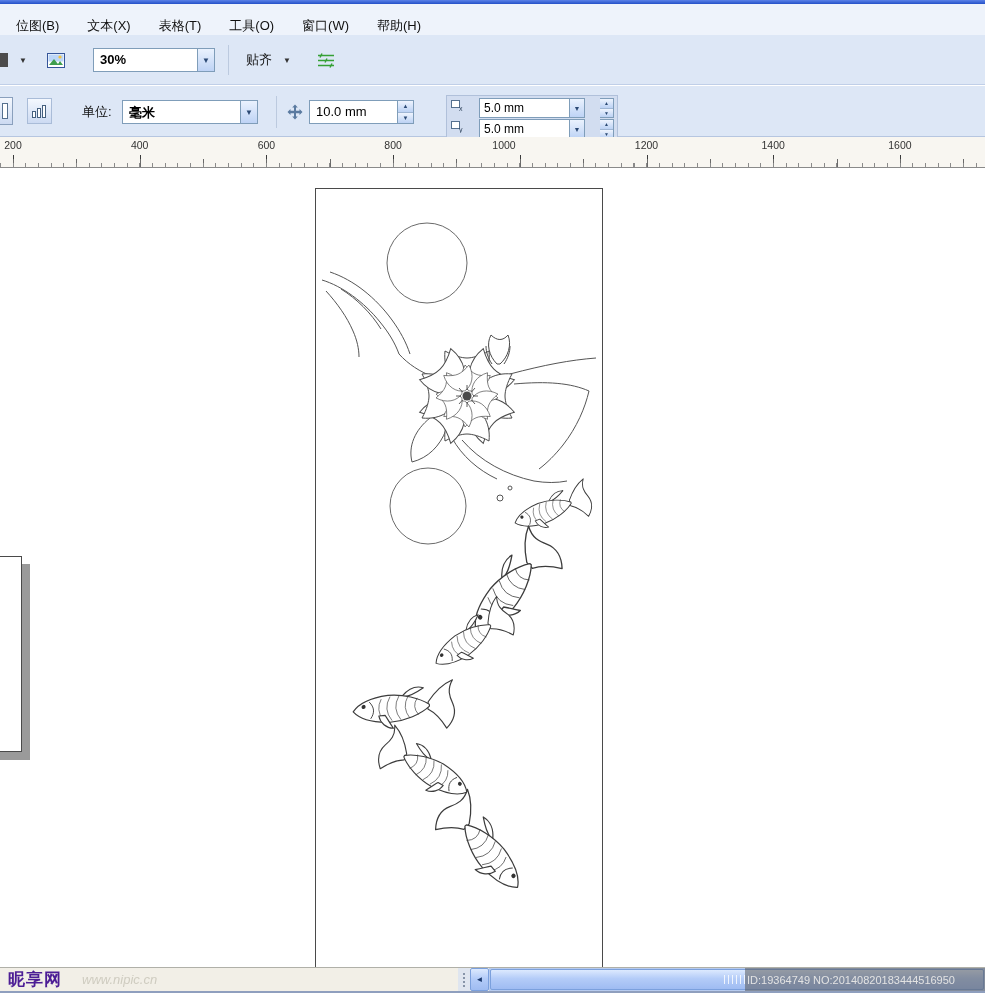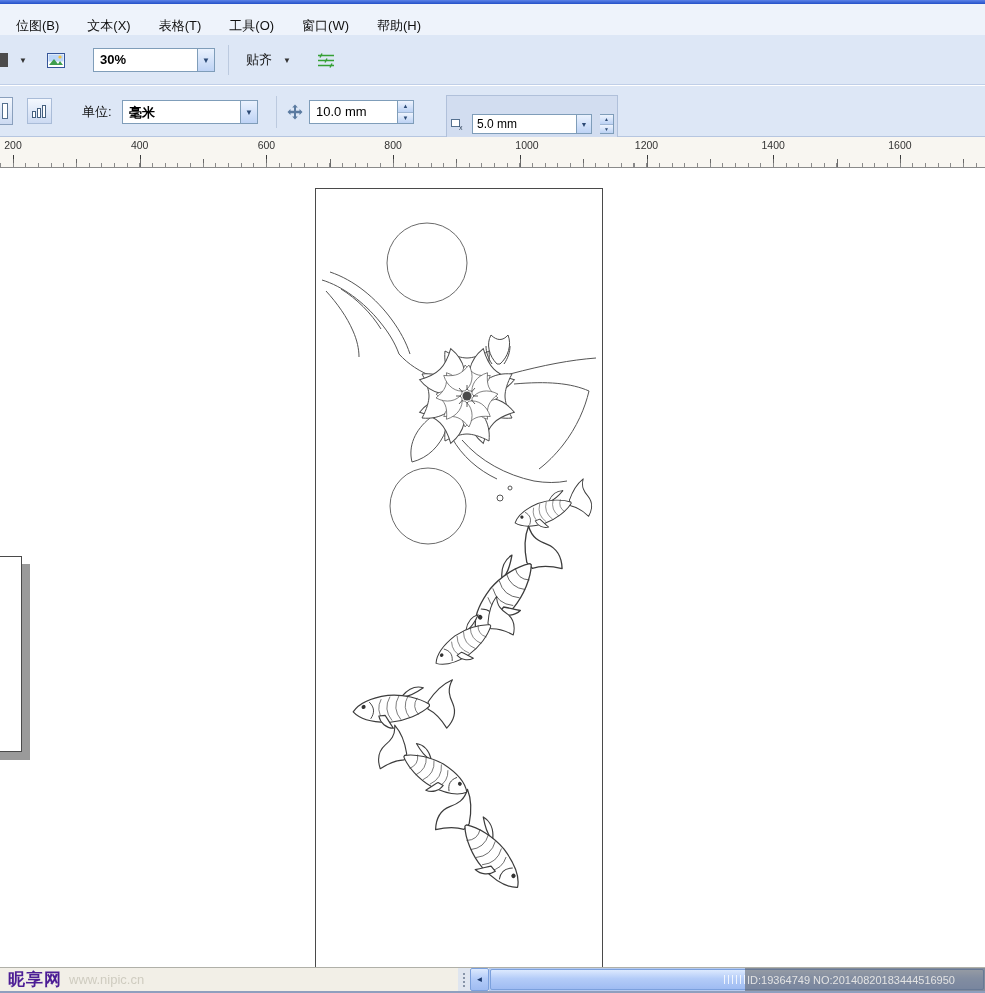--- a/index.html
+++ b/index.html
@@ -54,21 +54,21 @@
   .nudge-icon { left:287px; top:18px; width:16px; height:16px; }
   .nudge-field { left:309px; top:14px; width:89px; height:24px; border:1px solid #7f9db9;
     background:#fff; font-size:13px; padding:3px 6px; }
   .spinner { display:flex; flex-direction:column; border:1px solid #7f9db9; border-left:none; background:#fff; }
   .nudge-spin { left:398px; top:14px; width:16px; height:24px; }
   .spin-btn { flex:1; background:linear-gradient(#eef4fe,#bcd2f4); font-size:6px; color:#2c4a75;
     display:flex; align-items:center; justify-content:center; border-bottom:1px solid #9fb6d4; }
   .spin-btn:last-child { border-bottom:none; }
   .dup-panel { left:446px; top:9px; width:172px; height:48px; background:#d2ddf0;
     border:1px solid #b0c0da; padding:2px 3px; display:flex; flex-direction:column; gap:1px; }
-  .dup-row { display:flex; align-items:center; height:20px; gap:8px;margin-top:16px; }
+  .dup-row { display:flex; height:20px; gap:15px; }
   .dup-icon { width:14px; height:14px; flex:0 0 14px; }
   .dup-field { display:flex; height:20px; flex:1; border:1px solid #7f9db9; background:#fff; }
   .dup-text { flex:1; font-size:12px; padding:2px 4px; }
   .dup-arrow { width:15px; background:linear-gradient(#eaf2fe,#bed3f5); border-left:1px solid #7f9db9;
     font-size:7px; color:#2c4a75; display:flex; align-items:center; justify-content:center; }
   .dup-spin { width:14px; height:20px; }
   .dup-spin .spin-btn { font-size:5px; }
 
   
   .ruler { position:absolute; left:0; top:137px; width:100%; height:31px;
@@ -87,21 +87,21 @@
     background:#ffffff; overflow:hidden; }
   .left-page { position:absolute; left:-40px; top:388px; width:62px; height:196px;
     background:#fff; border:1px solid #4a4a4a; box-shadow:8px 8px 0 #9a9a9a; }
 
   
   .statusbar { position:absolute; left:0; top:967px; width:100%; height:26px;
     display:flex; align-items:stretch; background:#f2efe7; border-top:1px solid #b0b0a8;
     border-bottom:2px solid #8f9fbe; }
   .wm-area { width:458px; display:flex; align-items:center; padding-left:8px; overflow:hidden; }
   .wm-site { font-size:17px; font-weight:bold; color:#4c1d95; letter-spacing:1px; }
-  .wm-url { font-size:13px; color:#cfccc0; margin-left:7px; }
+  .wm-url { font-size:13px; color:#cfccc0; margin-left:20px; font-style:italic; }
   .splitter { width:12px; display:flex; flex-direction:column; align-items:center;
     justify-content:center; gap:2px; background:#dfe5ef; cursor:col-resize; }
   .splitter i { width:2px; height:2px; background:#6a7890; border-radius:50%; }
   .scroll-left { width:19px; border:1px solid #7ba0dd; border-radius:2px;
     background:linear-gradient(#dce9fe,#b4ccf8 45%,#9fbcf2); color:#1c3a6e; font-size:8px;
     display:flex; align-items:center; justify-content:center; }
   .scroll-track { flex:1; position:relative; background:#b7cbee; }
   .scroll-thumb { position:absolute; inset:1px; background:linear-gradient(#dce9fe,#b4ccf8 45%,#9fbcf2);
     border:1px solid #7ba0dd; border-radius:2px; }
   .thumb-grip { position:absolute; left:50%; top:5px; bottom:5px; width:26px; transform:translateX(-50%);
@@ -223,21 +223,21 @@
     </div>
   </div>
 
   <div class="ruler">
     <div class="ruler-ticks"></div>
     <div class="ruler-labels">
         <span class="ruler-label" style="left: 13px;">200</span>
         <span class="ruler-label" style="left: 139.7px;">400</span>
         <span class="ruler-label" style="left: 266.4px;">600</span>
         <span class="ruler-label" style="left: 393.1px;">800</span>
-        <span class="ruler-label" style="left: 527px;">1000</span>
+        <span class="ruler-label" style="left: 504px;">1000</span>
         <span class="ruler-label" style="left: 646.5px;">1200</span>
         <span class="ruler-label" style="left: 773.2px;">1400</span>
         <span class="ruler-label" style="left: 899.9px;">1600</span>
       </div>
   </div>
 
   <div class="canvas">
     <svg width="985" height="799" viewBox="0 0 985 799">
       <defs>
         <path id="petal" d="M 0,-9 C -14,-12 -24,-26 -22,-45 C -13,-40 -5,-38 0,-38 C 5,-38 13,-40 22,-45 C 24,-26 14,-12 0,-9 Z"></path>

